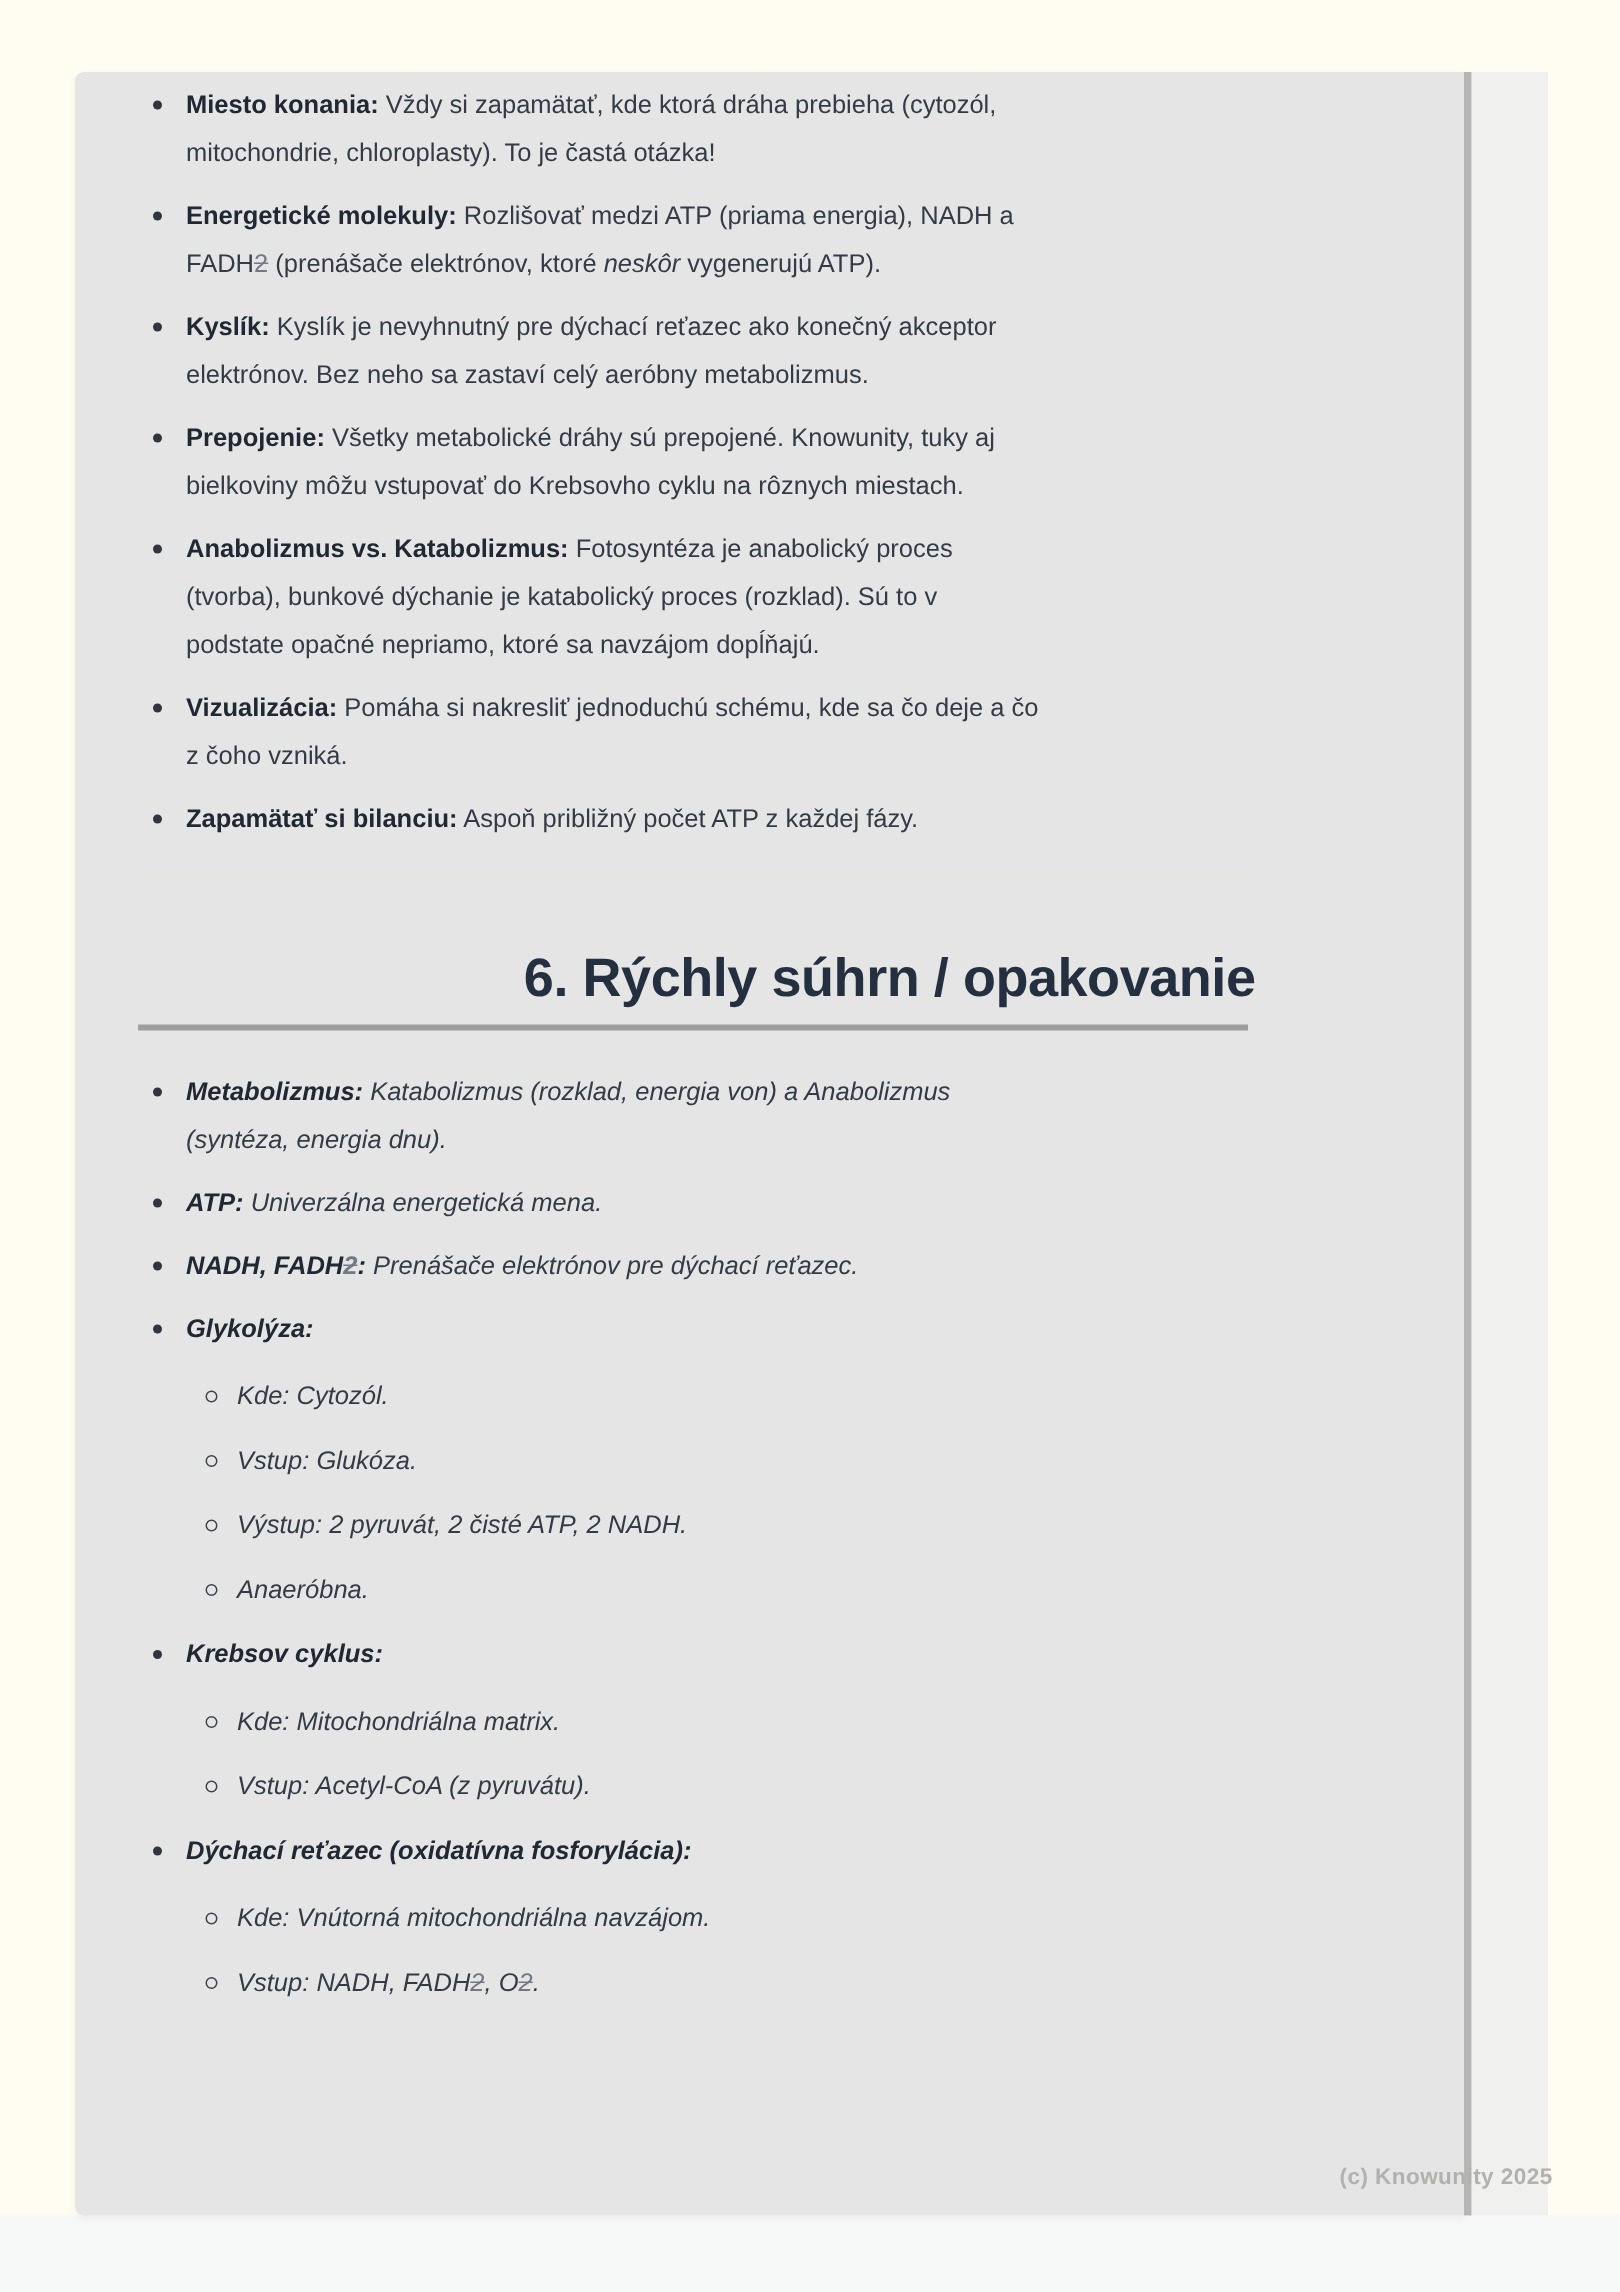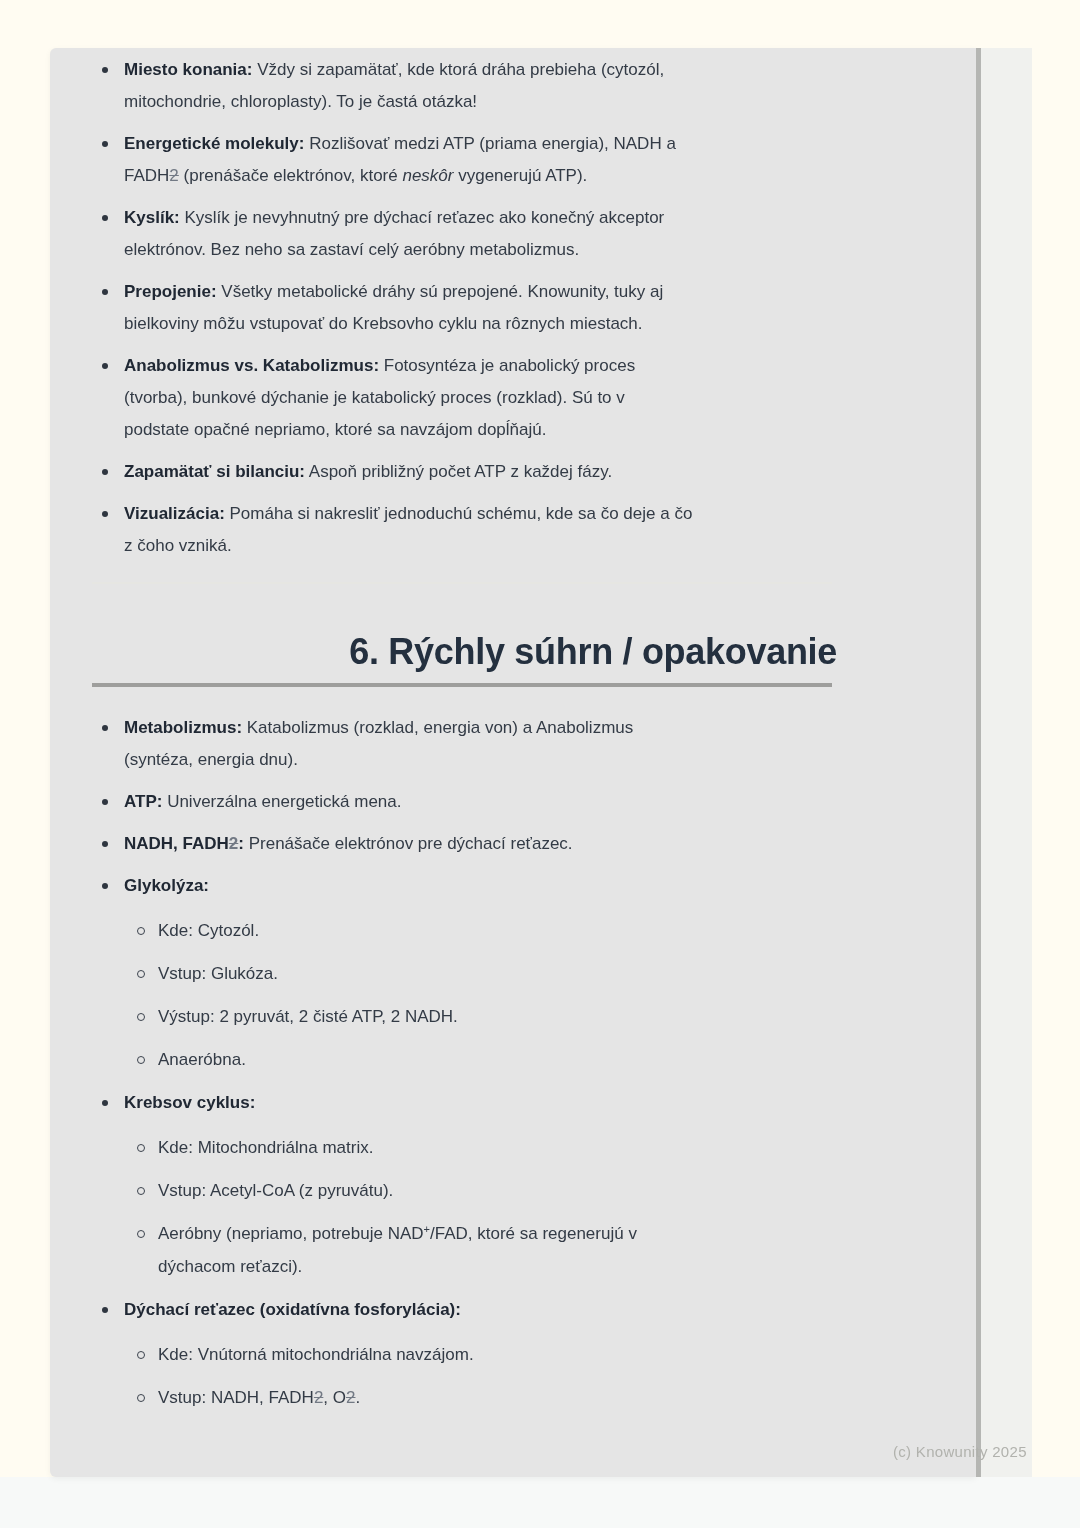--- a/index.html
+++ b/index.html
@@ -29,20 +29,21 @@
   }
   .side-panel {
     position: absolute; left: 981px; top: 48px; width: 51px; height: 1429px;
     background: #f0f1ee; z-index: 2;
   }
   .watermark {
     position: absolute; left: 893px; top: 1443px;
     font-size: 15px; color: #b1b2ad; z-index: 6;
     letter-spacing: 0.3px;
     white-space: nowrap;
+    font-weight: bold;
   }
   .content {
     position: absolute; left: 42px; top: 6px; width: 745px;
   }
   ul { margin: 0; padding: 0; list-style: none; }
   .doc-list > li {
     position: relative;
     padding-left: 32px;
     margin-bottom: 10px;
     font-size: 17px;
@@ -85,55 +86,54 @@
     margin: 46px 0 0 0;
     font-size: 36px; line-height: 44px;
     font-weight: 700; color: #24303f;
     letter-spacing: -0.3px;
     text-align: right;
   }
   .heading-underline {
     height: 4px; background: #9e9e9c; border: none;
     margin: 9px 0 0 0; width: 740px;
   }
-  #list2 { margin-top: 25px; }
+  #list2 { margin-top: 25px; font-style: italic; }
 </style>
 </head>
 <body>
 
 <div class="bottom-strip"></div>
 
 <div class="page-card">
   <div class="content">
     <ul id="list1" class="doc-list">
         <li><span class="marker dot"></span><span><span class="seg-b">Miesto konania:</span><span> Vždy si zapamätať, kde ktorá dráha prebieha (cytozól,</span><br><span>mitochondrie, chloroplasty). To je častá otázka!</span></span></li>
         <li><span class="marker dot"></span><span><span class="seg-b">Energetické molekuly:</span><span> Rozlišovať medzi ATP (priama energia), NADH a</span><br><span>FADH</span><span class="seg-strike">2</span><span> (prenášače elektrónov, ktoré </span><span class="seg-i">neskôr</span><span> vygenerujú ATP).</span></span></li>
         <li><span class="marker dot"></span><span><span class="seg-b">Kyslík:</span><span> Kyslík je nevyhnutný pre dýchací reťazec ako konečný akceptor</span><br><span>elektrónov. Bez neho sa zastaví celý aeróbny metabolizmus.</span></span></li>
         <li><span class="marker dot"></span><span><span class="seg-b">Prepojenie:</span><span> Všetky metabolické dráhy sú prepojené. Knowunity, tuky aj</span><br><span>bielkoviny môžu vstupovať do Krebsovho cyklu na rôznych miestach.</span></span></li>
         <li><span class="marker dot"></span><span><span class="seg-b">Anabolizmus vs. Katabolizmus:</span><span> Fotosyntéza je anabolický proces</span><br><span>(tvorba), bunkové dýchanie je katabolický proces (rozklad). Sú to v</span><br><span>podstate opačné nepriamo, ktoré sa navzájom dopĺňajú.</span></span></li>
+        <li><span class="marker dot"></span><span><span class="seg-b">Vizualizácia:</span><span> Pomáha si nakresliť jednoduchú schému, kde sa čo deje a čo</span><br><span>z čoho vzniká.</span></span></li>
         <li><span class="marker dot"></span><span><span class="seg-b">Zapamätať si bilanciu:</span><span> Aspoň približný počet ATP z každej fázy.</span></span></li>
-        <li><span class="marker dot"></span><span><span class="seg-b">Vizualizácia:</span><span> Pomáha si nakresliť jednoduchú schému, kde sa čo deje a čo</span><br><span>z čoho vzniká.</span></span></li>
       </ul>
     <div class="divider"></div>
     <h2 class="section-heading">6. Rýchly súhrn / opakovanie</h2>
     <div class="heading-underline"></div>
     <ul id="list2" class="doc-list">
         <li><span class="marker dot"></span><span><span class="seg-b">Metabolizmus:</span><span> Katabolizmus (rozklad, energia von) a Anabolizmus</span><br><span>(syntéza, energia dnu).</span></span></li>
         <li><span class="marker dot"></span><span><span class="seg-b">ATP:</span><span> Univerzálna energetická mena.</span></span></li>
         <li><span class="marker dot"></span><span><span class="seg-b">NADH, FADH</span><span class="seg-b seg-strike">2</span><span class="seg-b">:</span><span> Prenášače elektrónov pre dýchací reťazec.</span></span></li>
         <li><span class="marker dot"></span><span><span class="seg-b">Glykolýza:</span></span><ul class="sub-list">
             <li><span class="marker circle"></span><span><span>Kde: Cytozól.</span></span></li>
             <li><span class="marker circle"></span><span><span>Vstup: Glukóza.</span></span></li>
             <li><span class="marker circle"></span><span><span>Výstup: 2 pyruvát, 2 čisté ATP, 2 NADH.</span></span></li>
             <li><span class="marker circle"></span><span><span>Anaeróbna.</span></span></li>
           </ul></li>
         <li><span class="marker dot"></span><span><span class="seg-b">Krebsov cyklus:</span></span><ul class="sub-list">
             <li><span class="marker circle"></span><span><span>Kde: Mitochondriálna matrix.</span></span></li>
             <li><span class="marker circle"></span><span><span>Vstup: Acetyl-CoA (z pyruvátu).</span></span></li>
-            <li><span class="marker circle"></span><span><span>Aeróbny (nepriamo, potrebuje NAD</span><span class="seg-sup">+</span><span>/FAD, ktoré sa regenerujú v</span><br><span>dýchacom reťazci).</span></span></li>
           </ul></li>
         <li><span class="marker dot"></span><span><span class="seg-b">Dýchací reťazec (oxidatívna fosforylácia):</span></span><ul class="sub-list">
             <li><span class="marker circle"></span><span><span>Kde: Vnútorná mitochondriálna navzájom.</span></span></li>
             <li><span class="marker circle"></span><span><span>Vstup: NADH, FADH</span><span class="seg-strike">2</span><span>, O</span><span class="seg-strike">2</span><span>.</span></span></li>
           </ul></li>
       </ul>
   </div>
 </div>
 
 <div class="edge-line"></div>

